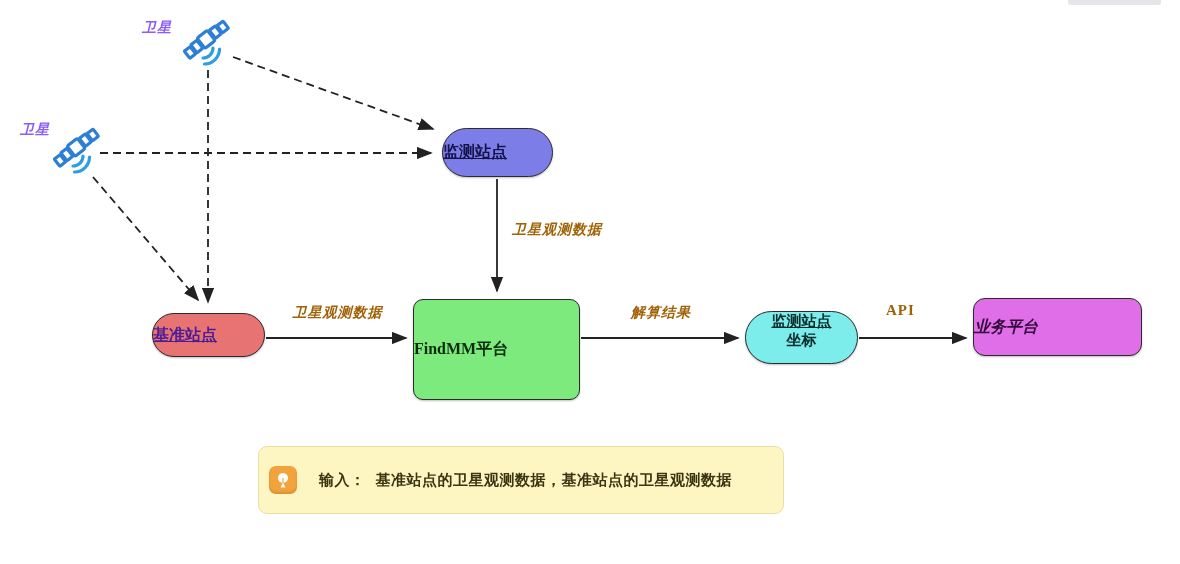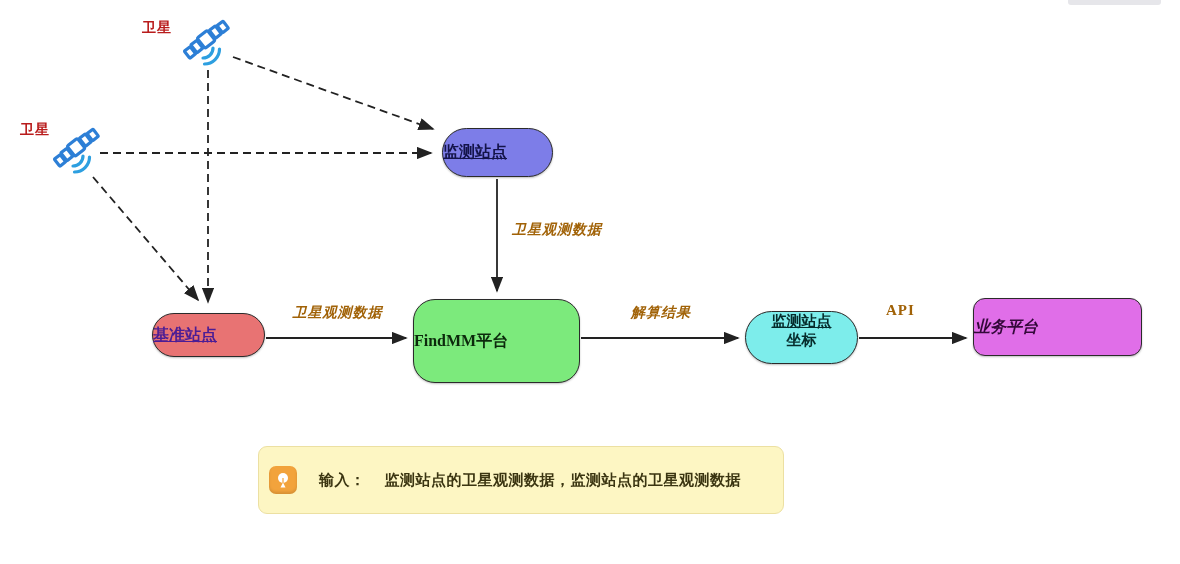--- a/index.html
+++ b/index.html
@@ -9,35 +9,35 @@
   }
   .window-fragment{
     position:absolute;left:1068px;top:0;width:93px;height:5px;
     background:#e6e6ea;border-radius:0 0 3px 3px;
   }
   .wires{position:absolute;left:0;top:0;width:1180px;height:564px;}
   .sat{position:absolute;width:52px;height:52px;}
   .sat-top{left:180px;top:18px;}
   .sat-left{left:50px;top:126px;}
   .sat-label{
-    position:absolute;font-size:14px;font-weight:bold;color:#b91c1c;
-    letter-spacing:1px;
+    position:absolute;font-size:14px;font-weight:bold;color:#8b5cf6;
+    font-style:italic;letter-spacing:1px;
   }
   .sat-label-top{left:142px;top:19px;}
   .sat-label-left{left:20px;top:121px;}
   .node{
     position:absolute;display:flex;align-items:center;justify-content:flex-start;
     box-sizing:border-box;border:1.6px solid #2b2b2b;
     font-weight:bold;font-size:16px;color:#161616;text-align:center;
     box-shadow:0 1px 2px rgba(0,0,0,0.25);
   }
   .node-monitor{left:442px;top:128px;width:111px;height:49px;border-radius:25px;color:#14144a;}
   .node-monitor .u{text-decoration:underline;}
   .node-base{left:152px;top:313px;width:113px;height:44px;border-radius:26px;color:#4c1d95;text-decoration:underline;}
-  .node-findmm{left:413px;top:299px;width:167px;height:84px;border-radius:22px;color:#0c2a0c;}
+  .node-findmm{left:413px;top:299px;width:167px;height:101px;border-radius:10px;color:#0c2a0c;}
   .node-coords{left:745px;top:311px;width:113px;height:53px;border-radius:27px;
     flex-direction:column;line-height:1.25;font-size:15px;color:#062c2c;}
   .node-coords .u{text-decoration:underline;}
   .node-business{left:973px;top:298px;width:169px;height:58px;border-radius:12px;color:#33083a;font-style:italic;}
   .edge-label{
     position:absolute;font-size:14px;font-weight:bold;color:#a16207;
     font-style:italic;letter-spacing:1px;white-space:nowrap;
   }
   .lbl-monitor-findmm{left:512px;top:221px;}
   .lbl-base-findmm{left:270px;top:304px;width:135px;text-align:center;}
@@ -48,21 +48,21 @@
     border-radius:9px;border:1px solid #ece0a2;display:flex;align-items:center;
     padding:0 14px 0 10px;
   }
   .note-icon{
     width:28px;height:28px;border-radius:7px;flex:0 0 auto;margin-right:22px;
     display:flex;align-items:center;justify-content:center;
     box-shadow:inset 0 -2px 3px rgba(0,0,0,0.12);
   }
   .note-lines{font-size:15px;font-weight:bold;color:#3b3511;line-height:22px;letter-spacing:0.5px;}
   .note-line{white-space:nowrap;}
-  .note-line .nl-label{margin-right:19px;}
+  .note-line .nl-label{margin-right:10px;}
 </style>
 </head>
 <body>
 
 <div class="canvas">
 
   <div class="window-fragment"></div>
 
   <svg class="wires" viewBox="0 0 1180 564">
     <defs>
@@ -137,18 +137,18 @@
   <div class="note" style="background-color: rgb(253, 246, 195);">
     <div class="note-icon" style="background-color: rgb(242, 163, 60);">
       <svg width="20" height="20" viewBox="0 0 20 20">
         <circle cx="10" cy="8" r="5" fill="#ffffff"></circle>
         <path d="M10 12.5 L7.5 17.5 L12.5 17.5 Z" fill="#ffffff"></path>
         <line x1="10" y1="8" x2="10" y2="13" stroke="#f2a33c" stroke-width="1.2"></line>
       </svg>
     </div>
     <div class="note-lines">
       <div class="note-line">
-        <span class="nl-label">输入：</span><span>监测站点的卫星观测数据，监测站点的卫星观测数据</span>
+        <span class="nl-label">输入：</span><span>基准站点的卫星观测数据，基准站点的卫星观测数据</span>
       </div>
     </div>
   </div>
 
 </div>
 
 </body></html>

